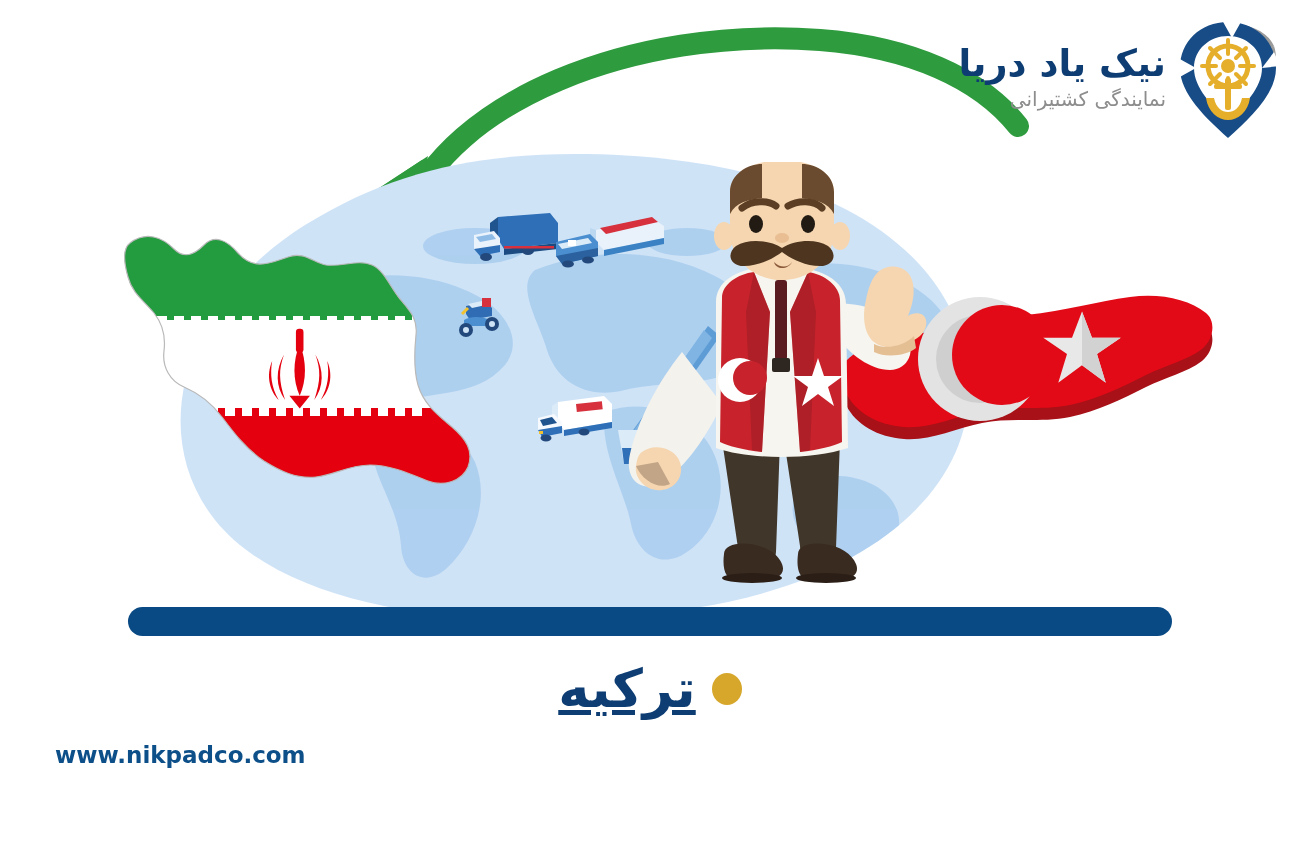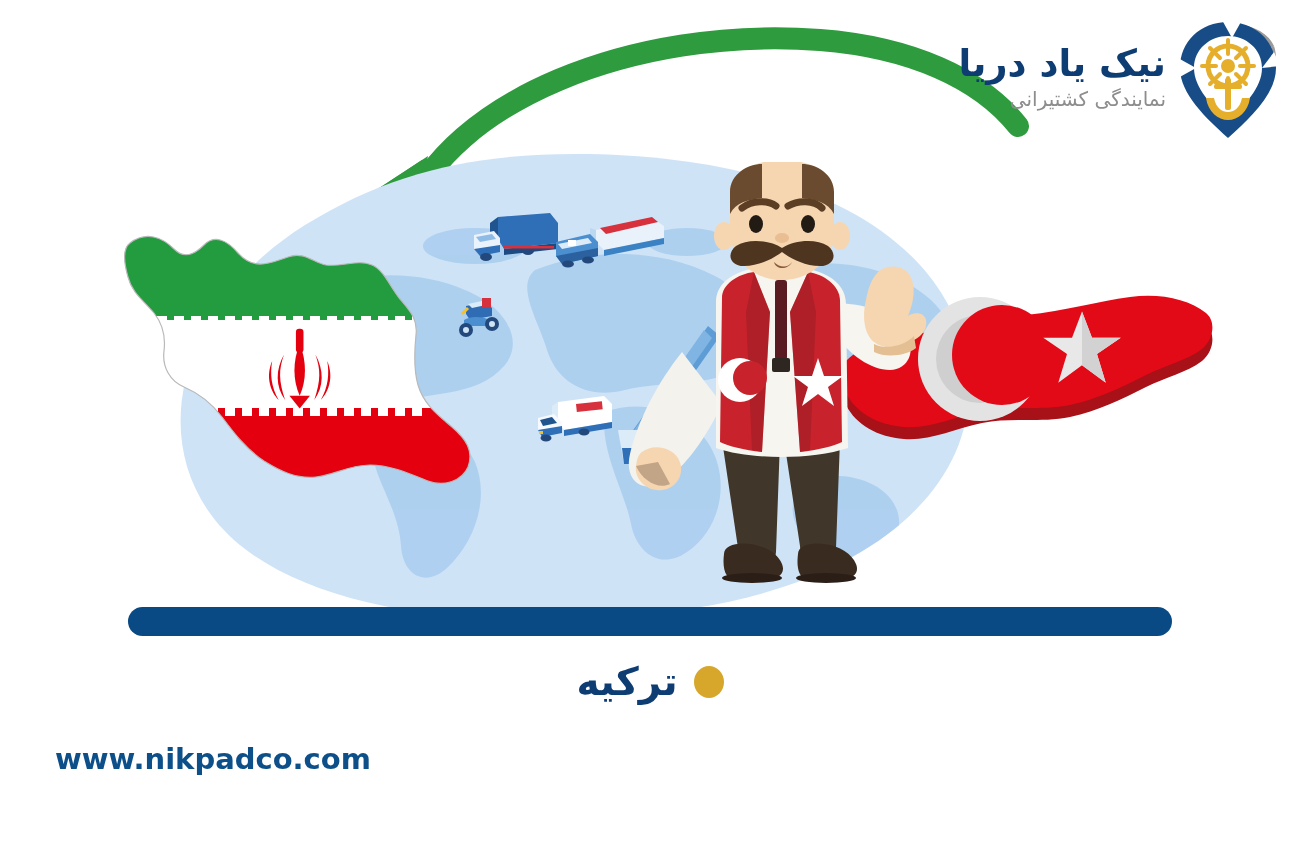--- a/index.html
+++ b/index.html
@@ -35,24 +35,24 @@
 
   
   .person-svg{position:absolute;left:612px;top:162px;width:345px;height:460px;}
 
   
   .blue-bar{position:absolute;left:128px;top:607px;width:1044px;height:29px;border-radius:15px;background:#0A4A84;}
 
   
   .caption-row{position:absolute;left:0;top:662px;width:1300px;display:flex;align-items:center;justify-content:center;gap:16px;direction:rtl;}
   .caption-dot{width:30px;height:32px;border-radius:50%;background:#D7A72C;flex:0 0 auto;}
-  .caption-text{font-family:"DejaVu Sans",sans-serif;font-size:39px;font-weight:bold;color:#0E3D73;direction:rtl;line-height:1;}
-
-  
-  .site-url{position:absolute;left:55px;top:742px;font-family:"DejaVu Sans",sans-serif;font-size:29px;font-weight:bold;color:#0D5089;letter-spacing:0px;}
+  .caption-text{font-family:"DejaVu Sans",sans-serif;font-size:53px;font-weight:bold;color:#0E3D73;direction:rtl;line-height:1;text-decoration:underline;}
+
+  
+  .site-url{position:absolute;left:55px;top:742px;font-family:"DejaVu Sans",sans-serif;font-size:23px;font-weight:bold;color:#0D5089;letter-spacing:0px;}
 </style>
 </head>
 <body>
 
 <div class="stage">
 
   <svg class="arrow-svg" viewBox="0 0 740 240">
     <path d="M108 205 C 150 95, 330 18, 520 32 C 610 39, 680 70, 718 118" fill="none" stroke="#2E9B3E" stroke-width="22" stroke-linecap="round"></path>
     <path d="M35 215 L120 160 L120 192 L150 215 L112 226 L118 252 Z" fill="#2E9B3E"></path>
     <polygon points="30,212 122,152 118,230 48,248" fill="#2E9B3E"></polygon>

